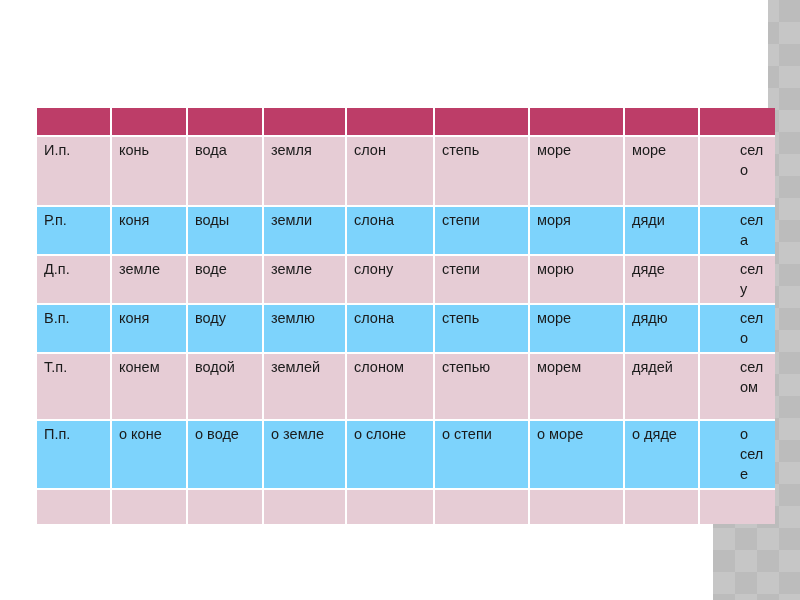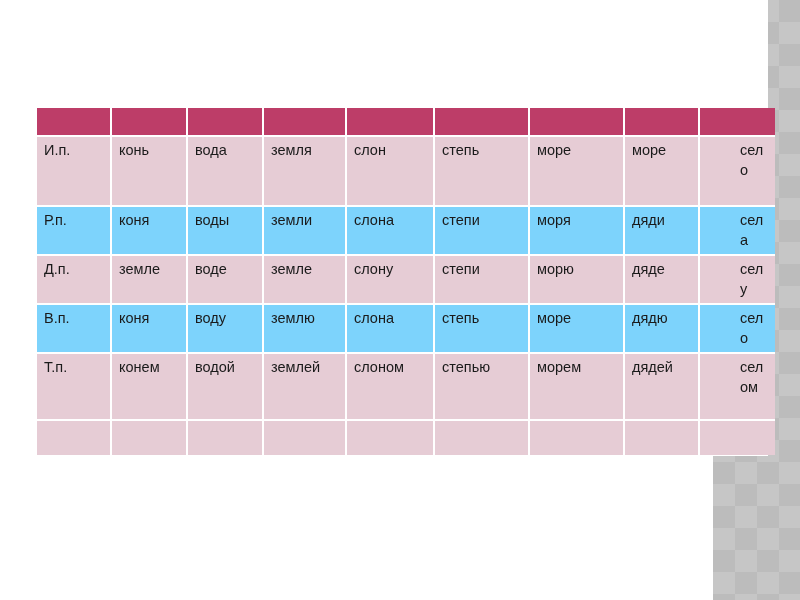--- a/index.html
+++ b/index.html
@@ -188,20 +188,31 @@
       <td>конем</td>
       <td>водой</td>
       <td>землей</td>
       <td>слоном</td>
       <td>степью</td>
       <td>морем</td>
       <td>дядей</td>
       <td>селом</td>
     </tr>
 
+    <tr class="shade-light r-pp">
+      <td>П.п.</td>
+      <td>о коне</td>
+      <td>о воде</td>
+      <td>о земле</td>
+      <td>о слоне</td>
+      <td>о степи</td>
+      <td>о море</td>
+      <td>о дяде</td>
+      <td>о селе</td>
+    </tr>
 
     <tr class="shade-dark r-empty">
       <td></td>
       <td></td>
       <td></td>
       <td></td>
       <td></td>
       <td></td>
       <td></td>
       <td></td>

